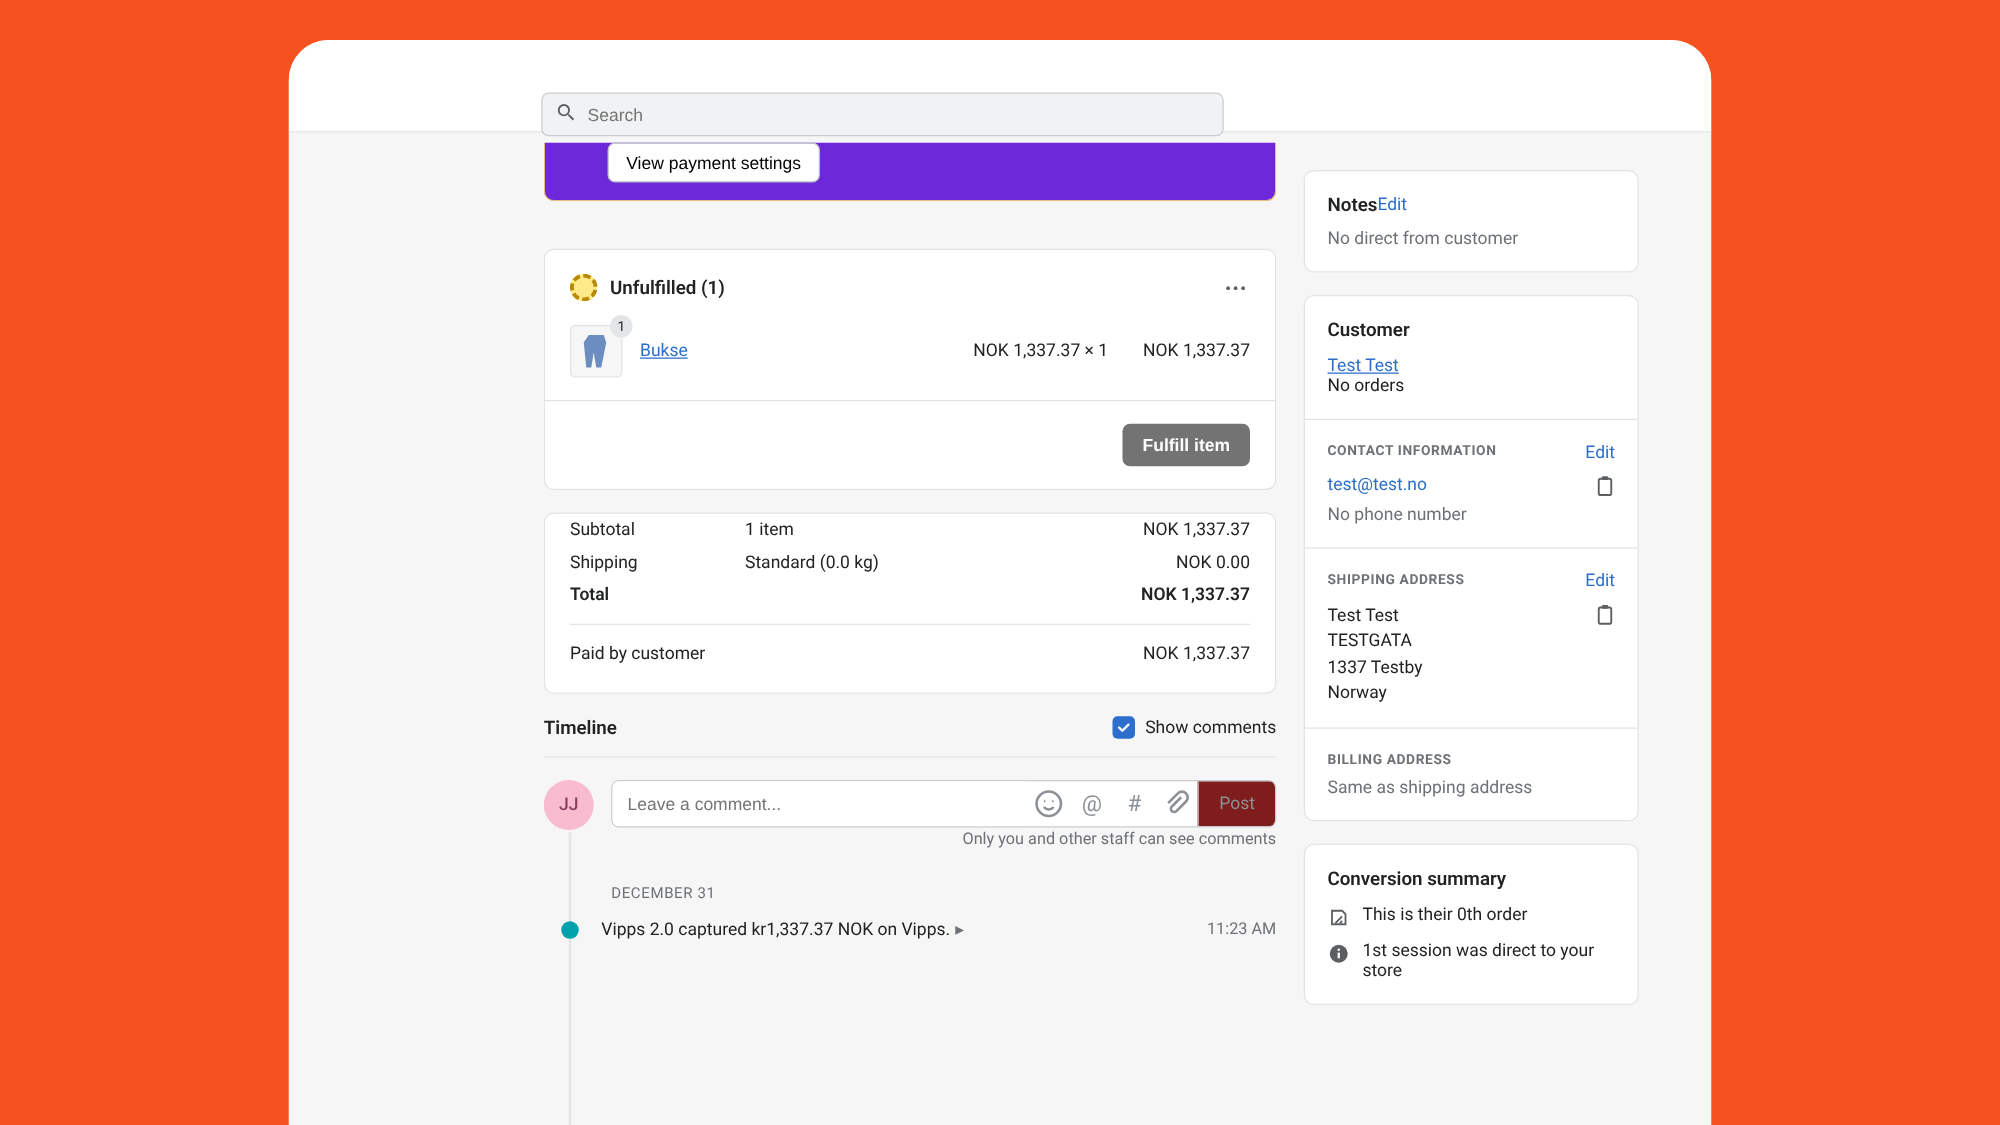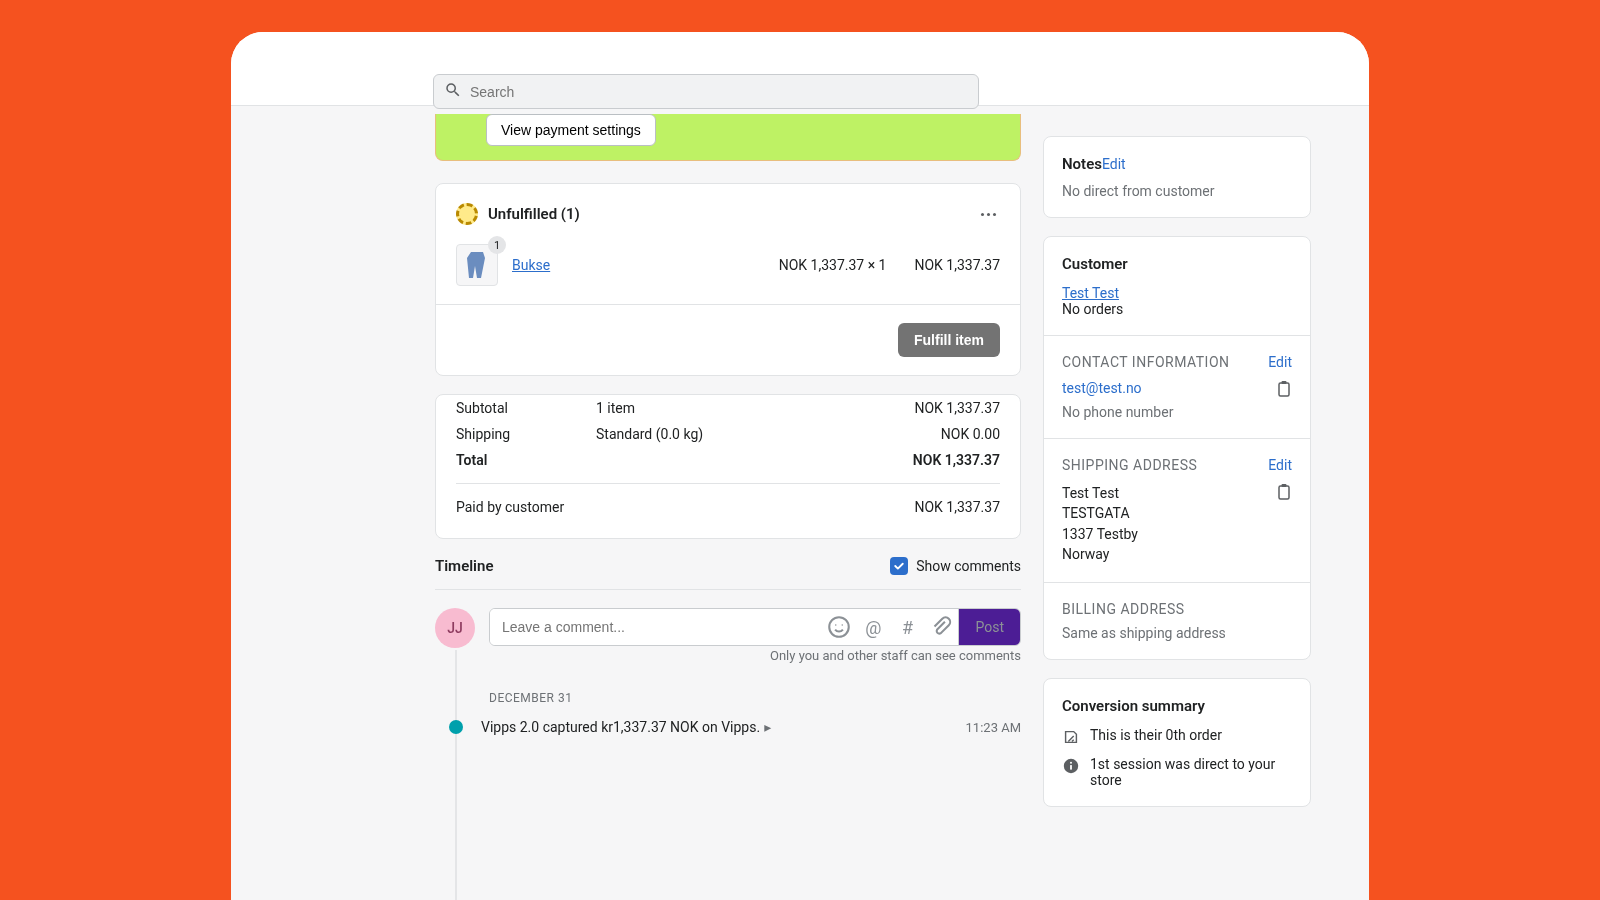--- a/index.html
+++ b/index.html
@@ -63,26 +63,26 @@
   }
   .cols {
     display: flex;
     gap: 22px;
     align-items: flex-start;
   }
   .main-col { width: 586px; }
   .side-col { width: 268px; }
 
   .banner {
-    background: #bef264;
+    background: #6d28d9;
     border: 1px solid #e8be7e;
     border-top: none;
     border-radius: 0 0 8px 8px;
     padding: 0 14px 14px 50px;
-    margin-bottom: 22px;
+    margin-bottom: 38px;
   }
   .banner button {
     background: #fff;
     border: 1px solid #babfc3;
     border-radius: 6px;
     padding: 7px 14px;
     font-size: 14px;
     cursor: pointer;
   }
 
@@ -207,37 +207,37 @@
   }
   .comment-box input {
     flex: 1; border: none; outline: none; padding: 10px 12px; font-size: 14px;
   }
   .comment-icons { display: flex; align-items: center; gap: 8px; padding: 0 4px; }
   .ci { width: 26px; height: 26px; color: #8c9196; display:flex; align-items:center; justify-content:center; font-size: 18px; cursor:pointer; }
   .post-btn {
     border-left: 1px solid #c9cccf;
     padding: 10px 16px;
     color: #8c9196;
-    background: #4c1d95;
+    background: #7f1d1d;
     font-size: 14px;
   }
   .tl-hint { text-align: right; color: #6d7175; font-size: 13px; }
   .tl-date { color: #6d7175; font-size: 12px; letter-spacing: .5px; margin: 28px 0 14px 54px; }
   .tl-event { display: flex; align-items: center; gap: 18px; margin-left: 14px; }
   .tl-dot { width: 14px; height: 14px; border-radius: 50%; background: #00a0ac; position:relative; z-index:2; }
   .tl-text { flex: 1; display:flex; align-items:center; gap:4px; }
   .tl-time { color: #6d7175; font-size: 13px; }
 
   
   .scard { background:#fff; border:1px solid #e1e3e5; border-radius:8px; margin-bottom:18px; }
   .scard-sec { padding: 18px; border-bottom: 1px solid #e1e3e5; }
   .scard-sec:last-child { border-bottom: none; }
   .scard-hdr { display:flex; align-items:center; margin-bottom: 10px; }
   .scard-title { font-weight: 600; font-size: 15px; }
-  .sub-label { font-size: 14px; letter-spacing: .5px; color: #6d7175; font-weight: 400; }
+  .sub-label { font-size: 11px; letter-spacing: .5px; color: #6d7175; font-weight: 700; }
   .edit-link { color:#2c6ecb; font-size: 14px; cursor:pointer; }
   .muted { color:#6d7175; }
   .link { color:#2c6ecb; cursor:pointer; }
   .ul { text-decoration: underline; }
   .row-sb { display:flex; justify-content:space-between; align-items:flex-start; }
   .clip { width:16px; height:18px; cursor:pointer; }
   .clip svg { width:100%; height:100%; }
   .addr div { line-height: 1.45; }
 
   .conv-title { font-weight:600; font-size:15px; margin-bottom: 12px; }

